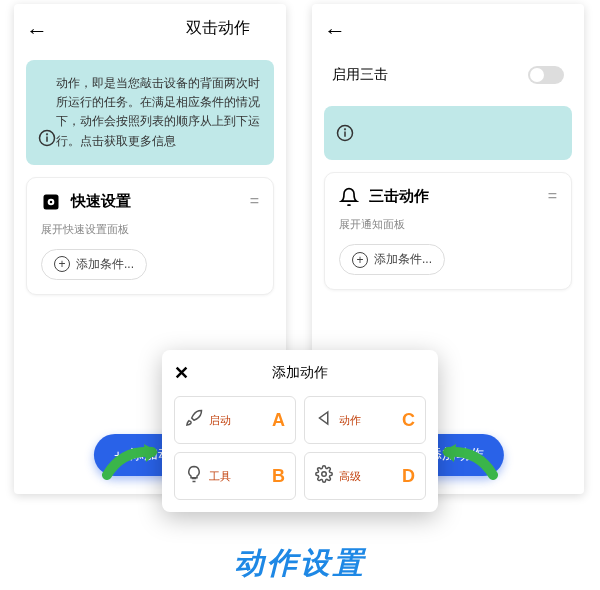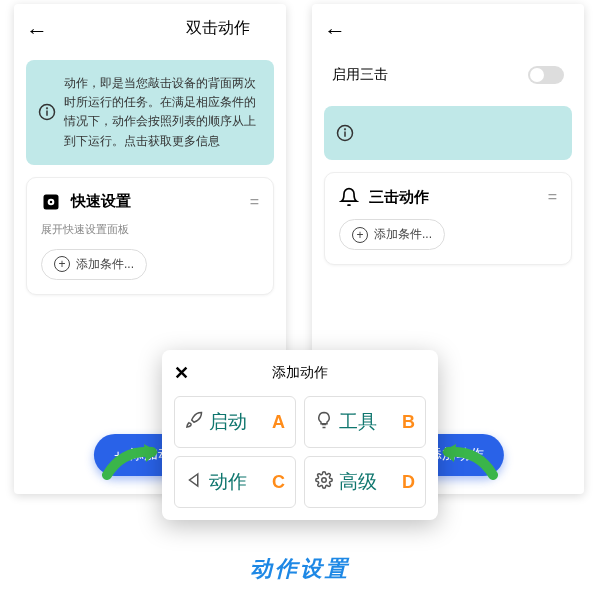--- a/index.html
+++ b/index.html
@@ -3,48 +3,48 @@
 <meta charset="utf-8">
 <style>
 *{box-sizing:border-box;margin:0;padding:0;font-family:-apple-system,"PingFang SC","Microsoft YaHei",sans-serif}
 body{width:600px;height:590px;background:#fff;position:relative;overflow:hidden}
 .phone{position:absolute;width:272px;height:490px;background:#fff;border-radius:4px;box-shadow:0 2px 10px rgba(0,0,0,0.15)}
 .phone.left{left:14px;top:4px}
 .phone.right{left:312px;top:4px}
 .hdr{display:flex;align-items:center;height:48px;padding:0 12px}
 .back{font-size:22px;font-weight:300;color:#000;cursor:pointer;width:24px}
 .title{flex:1;text-align:right;font-size:16px;font-weight:500;margin-right:24px}
-.info{margin:8px 12px;padding:14px 12px;background:#c0e8e8;border-radius:8px;display:flex;gap:8px;align-items:center}
+.info{margin:8px 12px;padding:14px 12px;background:#c0e8e8;border-radius:8px;display:flex;gap:0;align-items:flex-end}
 .info .icn{flex-shrink:0;margin-top:4px}
 .info .txt{font-size:12px;line-height:1.6;color:#333}
 .togrow{display:flex;align-items:center;justify-content:space-between;padding:14px 20px}
 .togrow .lbl{font-size:14px;font-weight:500}
 .tog{width:36px;height:18px;background:#ddd;border-radius:10px;position:relative}
 .tog::after{content:"";position:absolute;width:14px;height:14px;background:#fff;border-radius:50%;top:2px;left:2px}
 .card{margin:12px 12px;background:#fff;border:1px solid #eee;border-radius:10px;padding:14px;box-shadow:0 1px 3px rgba(0,0,0,0.05)}
-.crow{display:flex;align-items:center;gap:10px}
+.crow{display:flex;align-items:flex-start;gap:10px}
 .crow .ci{width:20px;height:20px;flex-shrink:0}
 .crow .ct{font-size:15px;font-weight:600;flex:1}
 .drag{color:#999;font-size:16px}
 .sub{font-size:11px;color:#888;margin-top:10px}
 .addc{margin-top:12px}
 .chip{display:inline-flex;align-items:center;gap:6px;padding:6px 12px;border:1px solid #ddd;border-radius:16px;font-size:12px;color:#444;cursor:pointer}
 .plus{width:16px;height:16px;border:1.5px solid #444;border-radius:50%;display:flex;align-items:center;justify-content:center;font-size:12px;line-height:1}
 .fab{position:absolute;bottom:18px;left:50%;transform:translateX(-50%);background:#2962e8;color:#fff;padding:12px 20px;border-radius:24px;display:flex;align-items:center;gap:8px;font-size:14px;cursor:pointer;box-shadow:0 4px 10px rgba(41,98,232,0.4)}
 .dialog{position:absolute;left:162px;top:350px;width:276px;background:#fff;border-radius:8px;box-shadow:0 6px 24px rgba(0,0,0,0.25);padding:12px;z-index:10}
 .dhdr{display:flex;align-items:center;margin-bottom:12px}
 .dclose{font-size:18px;font-weight:600;cursor:pointer;width:20px}
 .dtitle{flex:1;text-align:center;font-size:14px;font-weight:500;margin-right:20px}
 .grid{display:grid;grid-template-columns:1fr 1fr;gap:8px}
 .gbtn{display:flex;align-items:center;gap:6px;padding:12px 10px;border:1px solid #e0e0e0;border-radius:6px;cursor:pointer;background:#fff}
 .gbtn .gi{width:18px;flex-shrink:0}
-.gbtn .gt{font-size:19px;color:#0f766e}
+.gbtn .gt{font-size:11px;color:#c2410c}
 .gbtn .gl{margin-left:auto;font-size:18px;font-weight:700;color:#ff8c1a}
 .arrow{position:absolute;width:60px;height:40px;z-index:5}
-.footer{position:absolute;bottom:6px;left:0;right:0;text-align:center;font-size:22px;font-weight:700;color:#1e88e5;font-style:italic;letter-spacing:3px}
+.footer{position:absolute;bottom:6px;left:0;right:0;text-align:center;font-size:30px;font-weight:700;color:#1e88e5;font-style:italic;letter-spacing:3px}
 </style>
 </head>
 <body>
 
 <div class="phone left">
   <div class="hdr">
     <div class="back">←</div>
     <div class="title">双击动作</div>
   </div>
   <div class="info">
@@ -104,20 +104,21 @@
     <div class="crow">
       <div class="ci">
         <svg width="20" height="20" viewBox="0 0 24 24" fill="none" stroke="#000" stroke-width="2">
             <path d="M18 8a6 6 0 0 0-12 0c0 7-3 9-3 9h18s-3-2-3-9"></path>
             <path d="M13.7 21a2 2 0 0 1-3.4 0"></path>
           </svg>
       </div>
       <div class="ct">三击动作</div>
       <div class="drag">=</div>
     </div>
+    <div class="sub">展开通知面板</div>
     <div class="addc">
       <div class="chip">
         <span class="plus">+</span>
         <span>添加条件...</span>
       </div>
     </div>
   </div>
   <div class="fab">
     <span>+</span>
     <span>添加动作</span>
@@ -133,31 +134,31 @@
     <div class="gbtn">
       <span class="gi"><svg width="18" height="18" viewBox="0 0 24 24" fill="none" stroke="#555" stroke-width="2">
             <path d="M4.5 16.5c-1.5 1.5-2 5-2 5s3.5-.5 5-2c.8-.8.8-2 0-2.8-.8-.8-2.2-.8-3 0z"></path>
             <path d="M12 15l-3-3a22 22 0 0 1 2-3.9A12.9 12.9 0 0 1 22 2c0 2.7-.8 7.5-6 11a22 22 0 0 1-4 2z"></path>
           </svg></span>
       <span class="gt">启动</span>
       <span class="gl">A</span>
     </div>
     <div class="gbtn">
       <span class="gi"><svg width="18" height="18" viewBox="0 0 24 24" fill="none" stroke="#555" stroke-width="2">
+            <path d="M17 4 L6 12 L17 20 Z"></path>
+          </svg></span>
+      <span class="gt">动作</span>
+      <span class="gl">C</span>
+    </div>
+    <div class="gbtn">
+      <span class="gi"><svg width="18" height="18" viewBox="0 0 24 24" fill="none" stroke="#555" stroke-width="2">
             <path d="M9 18h6M10 22h4M12 2a7 7 0 0 0-4 12.7V17h8v-2.3A7 7 0 0 0 12 2z"></path>
           </svg></span>
       <span class="gt">工具</span>
       <span class="gl">B</span>
-    </div>
-    <div class="gbtn">
-      <span class="gi"><svg width="18" height="18" viewBox="0 0 24 24" fill="none" stroke="#555" stroke-width="2">
-            <path d="M17 4 L6 12 L17 20 Z"></path>
-          </svg></span>
-      <span class="gt">动作</span>
-      <span class="gl">C</span>
     </div>
     <div class="gbtn">
       <span class="gi"><svg width="18" height="18" viewBox="0 0 24 24" fill="none" stroke="#555" stroke-width="2">
             <circle cx="12" cy="12" r="3"></circle>
             <path d="M19.4 15a1.7 1.7 0 0 0 .3 1.8l.1.1a2 2 0 1 1-2.8 2.8l-.1-.1a1.7 1.7 0 0 0-1.8-.3 1.7 1.7 0 0 0-1 1.5V21a2 2 0 0 1-4 0v-.1a1.7 1.7 0 0 0-1-1.5 1.7 1.7 0 0 0-1.8.3l-.1.1a2 2 0 1 1-2.8-2.8l.1-.1a1.7 1.7 0 0 0 .3-1.8 1.7 1.7 0 0 0-1.5-1H3a2 2 0 0 1 0-4h.1a1.7 1.7 0 0 0 1.5-1 1.7 1.7 0 0 0-.3-1.8l-.1-.1a2 2 0 1 1 2.8-2.8l.1.1a1.7 1.7 0 0 0 1.8.3h.1a1.7 1.7 0 0 0 1-1.5V3a2 2 0 0 1 4 0v.1a1.7 1.7 0 0 0 1 1.5 1.7 1.7 0 0 0 1.8-.3l.1-.1a2 2 0 1 1 2.8 2.8l-.1.1a1.7 1.7 0 0 0-.3 1.8v.1a1.7 1.7 0 0 0 1.5 1H21a2 2 0 0 1 0 4h-.1a1.7 1.7 0 0 0-1.5 1z"></path>
           </svg></span>
       <span class="gt">高级</span>
       <span class="gl">D</span>
     </div>
   </div>

